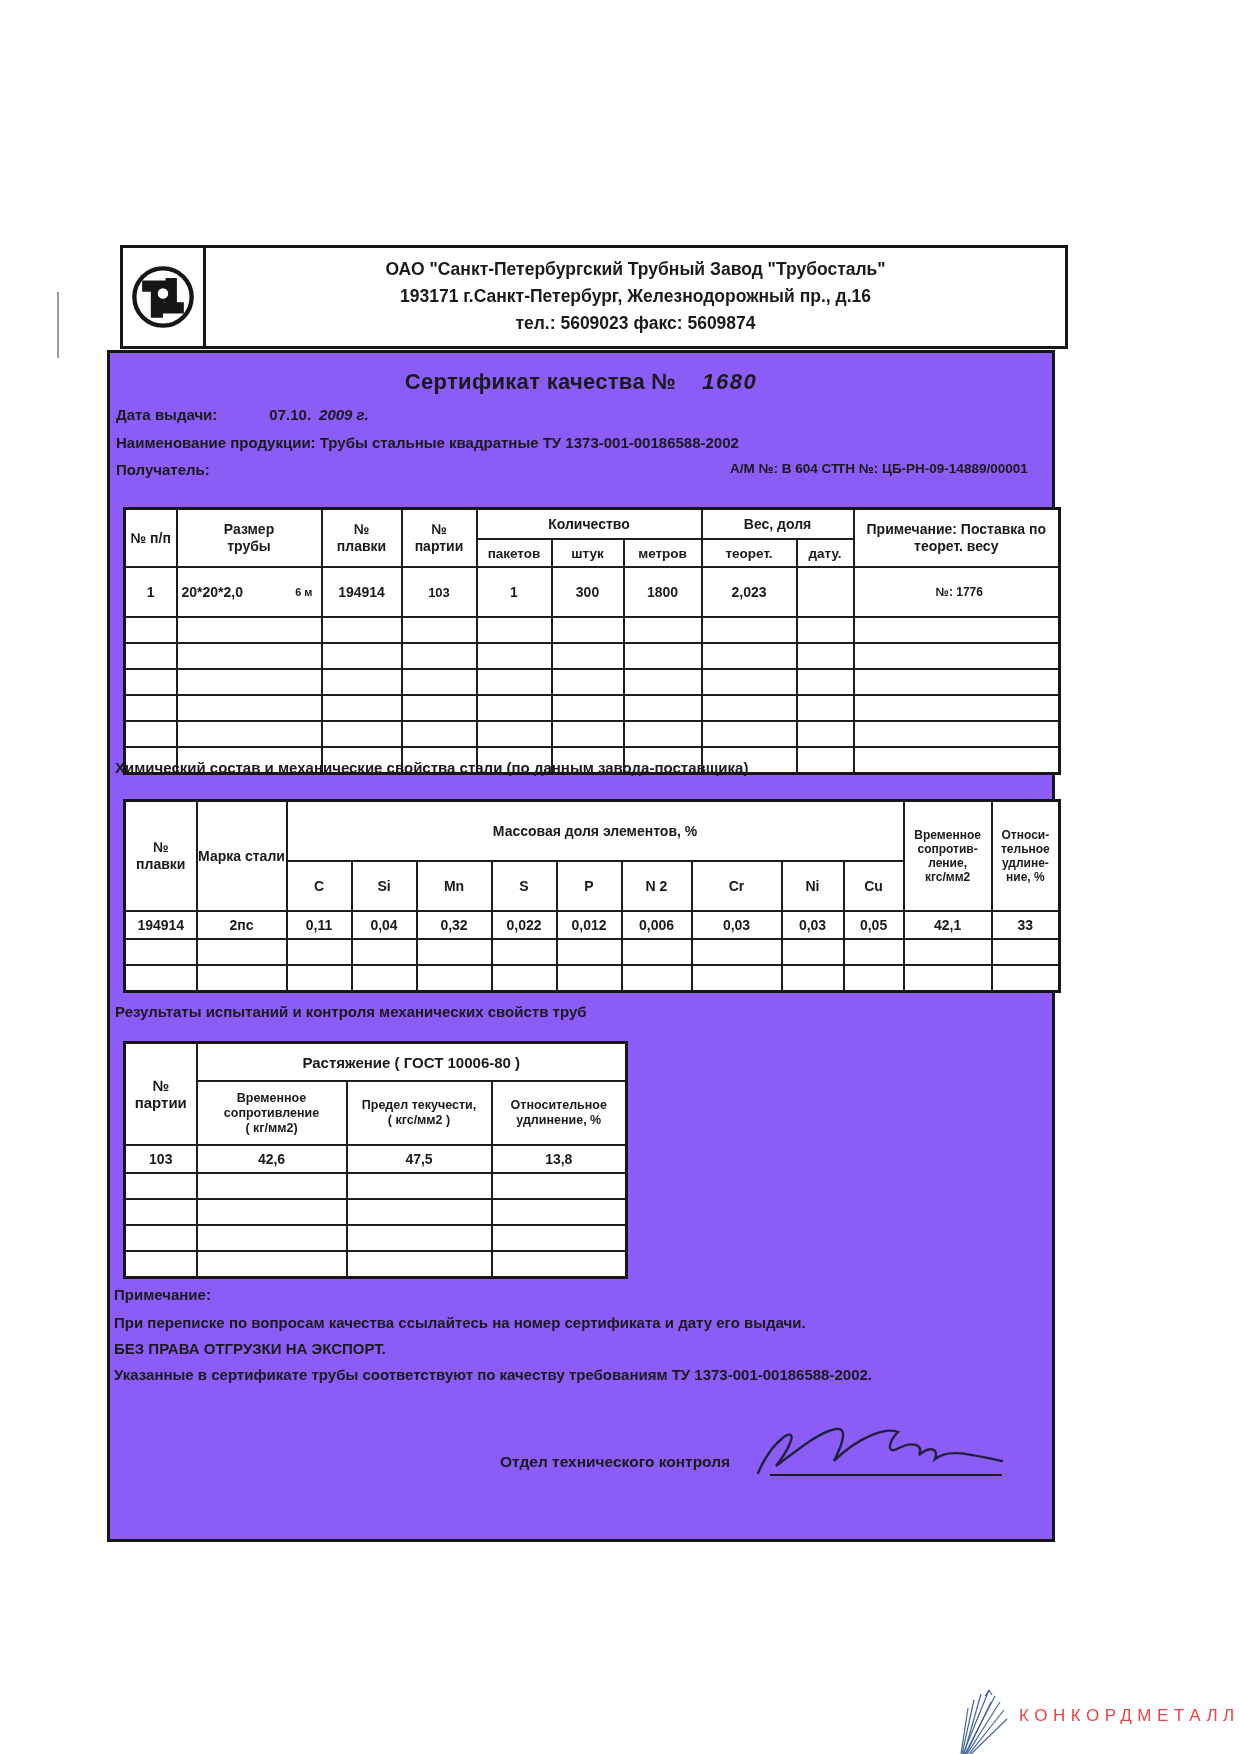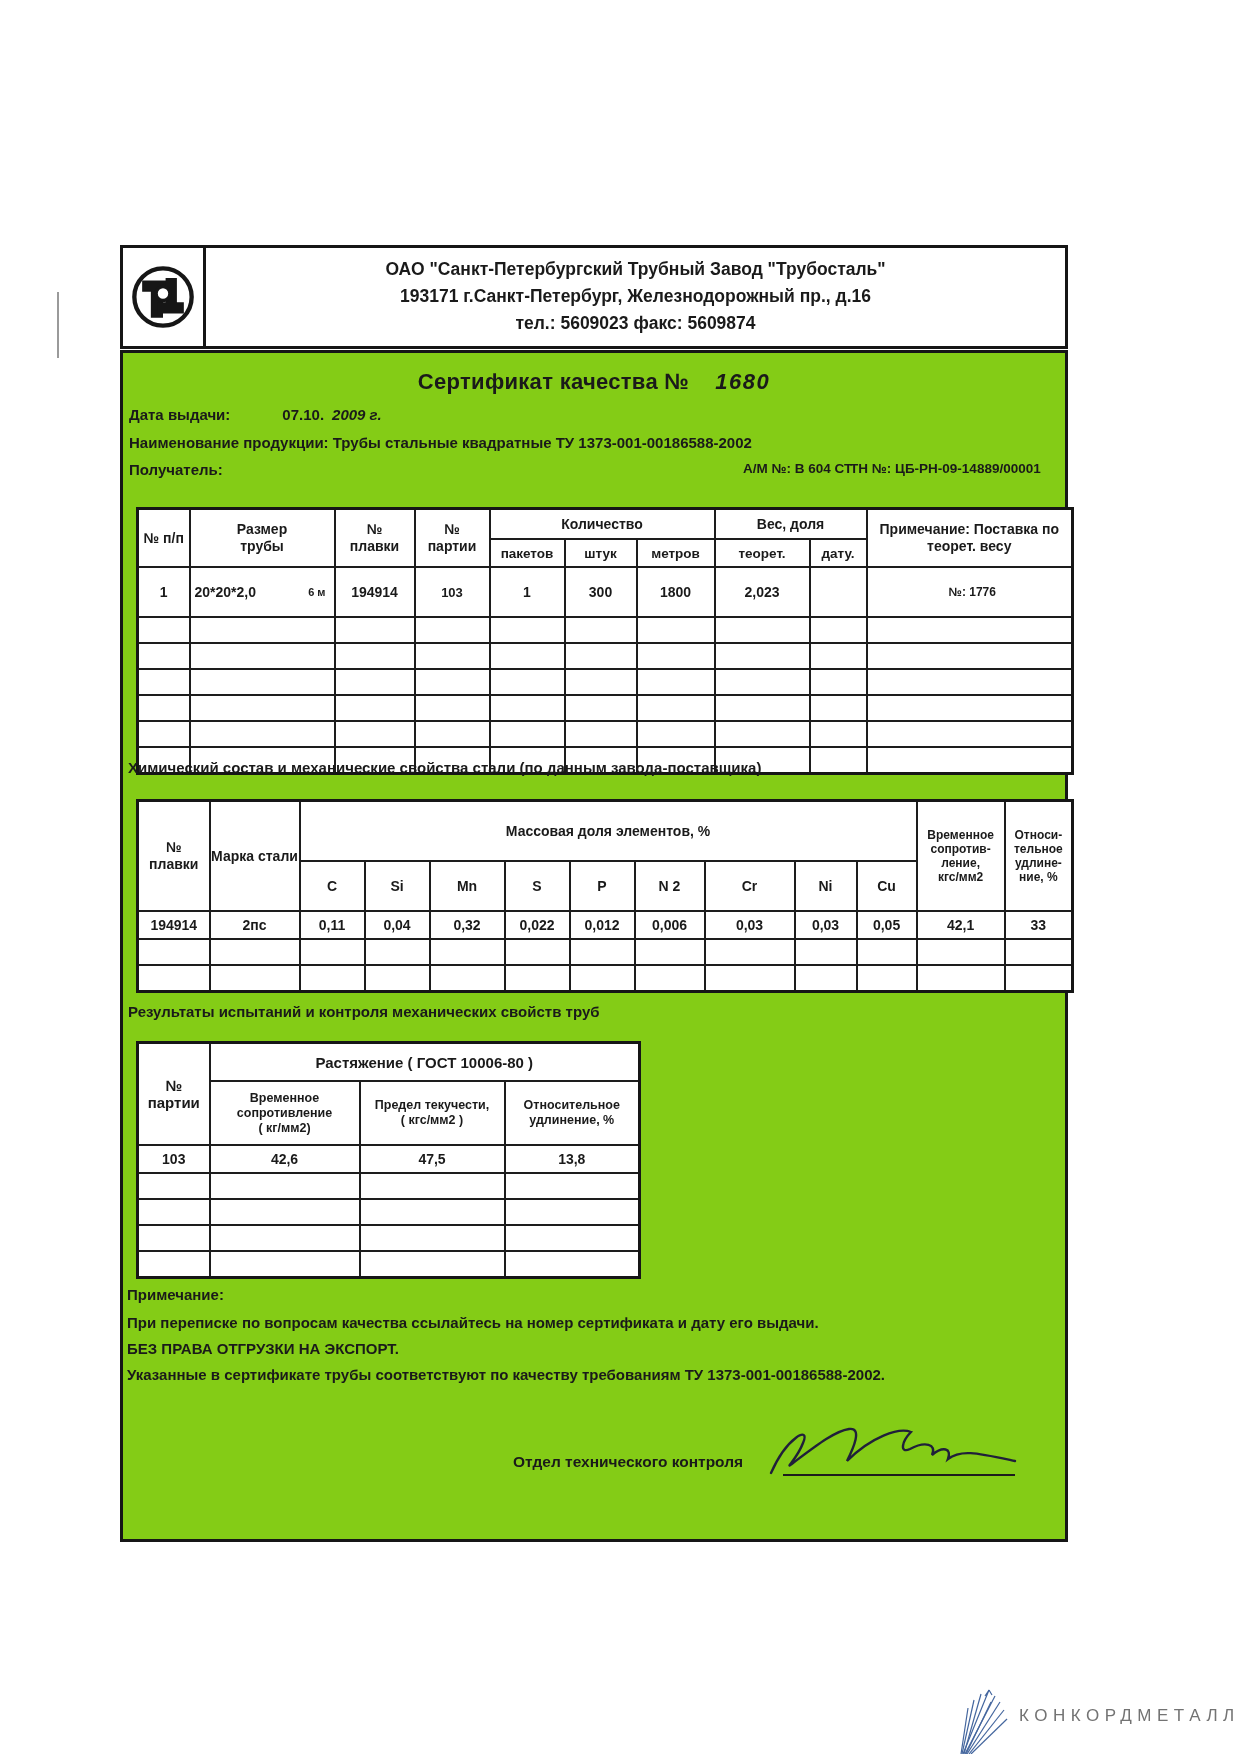--- a/index.html
+++ b/index.html
@@ -16,22 +16,22 @@
   
   .hdr-box {
     position:absolute; left:120px; top:245px; width:948px; height:104px;
     border:3px solid #161616; box-sizing:border-box; display:flex; background:#fff;
   }
   .logo-cell { width:80px; border-right:3px solid #161616; display:flex; align-items:center; justify-content:center; }
   .hdr-text { flex:1; text-align:center; padding-top:8px; font-weight:bold; font-size:17.5px; line-height:27px; }
 
   
   .main-box {
-    position:absolute; left:120px; top:350px; width:948px; height:1192px;
-    border:3px solid #161616; box-sizing:border-box; background:#84cc16;
+    position:absolute; left:107px; top:350px; width:948px; height:1192px;
+    border:3px solid #161616; box-sizing:border-box; background:#8b5cf6;
   }
   .title-line { position:absolute; top:16px; left:0; width:100%; text-align:center; font-size:22px; font-weight:bold; letter-spacing:.3px; }
   .cert-number { font-style:italic; margin-left:26px; letter-spacing:1.5px; }
   .row-date { position:absolute; top:53px; left:6px; font-size:15px; font-weight:bold; }
   .date-value { margin-left:52px; }
   .date-year { font-style:italic; margin-left:8px; }
   .row-product { position:absolute; top:81px; left:6px; font-size:15px; font-weight:bold; }
   .row-recipient { position:absolute; top:108px; left:0; width:100%; height:22px; font-weight:bold; }
   .lbl-recipient { position:absolute; left:6px; font-size:15px; }
   .am-number { position:absolute; left:620px; font-size:13.5px; }
@@ -75,21 +75,21 @@
   .notes { position:absolute; top:933px; left:4px; font-weight:bold; font-size:15px; }
   .notes div { margin-bottom:9px; }
   .notes .n-label { margin-bottom:11px; }
 
   .signature-label { position:absolute; top:1100px; left:390px; font-size:15.5px; font-weight:bold; }
   .signature-line { position:absolute; top:1121px; left:660px; width:232px; border-bottom:2.5px solid #1c1c1c; }
   .signature-scribble { position:absolute; top:1066px; left:630px; width:270px; height:62px; }
 
   
   .wm { position:absolute; left:955px; top:1688px; width:285px; height:66px; display:flex; align-items:flex-start; }
-  .wm-text { margin-left:8px; margin-top:18px; font-size:17px; letter-spacing:5.5px; color:#737373; white-space:nowrap; }
+  .wm-text { margin-left:8px; margin-top:18px; font-size:17px; letter-spacing:5.5px; color:#ef4444; white-space:nowrap; }
 </style>
 </head>
 <body>
 
 <div class="page">
 
   <div class="pen-mark"></div>
   <div class="speck1"></div>
   <div class="speck2"></div>
 

